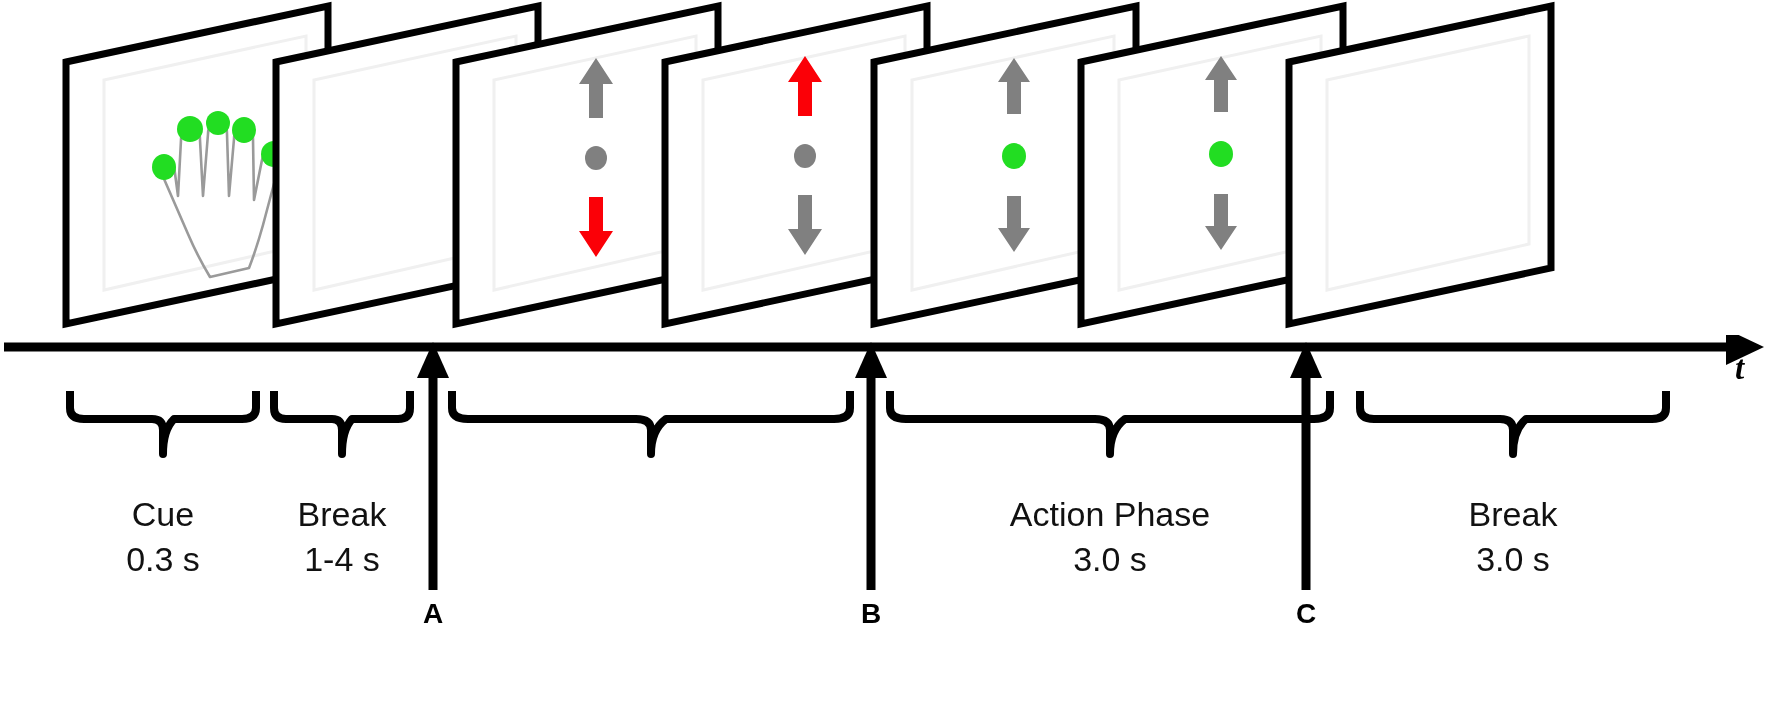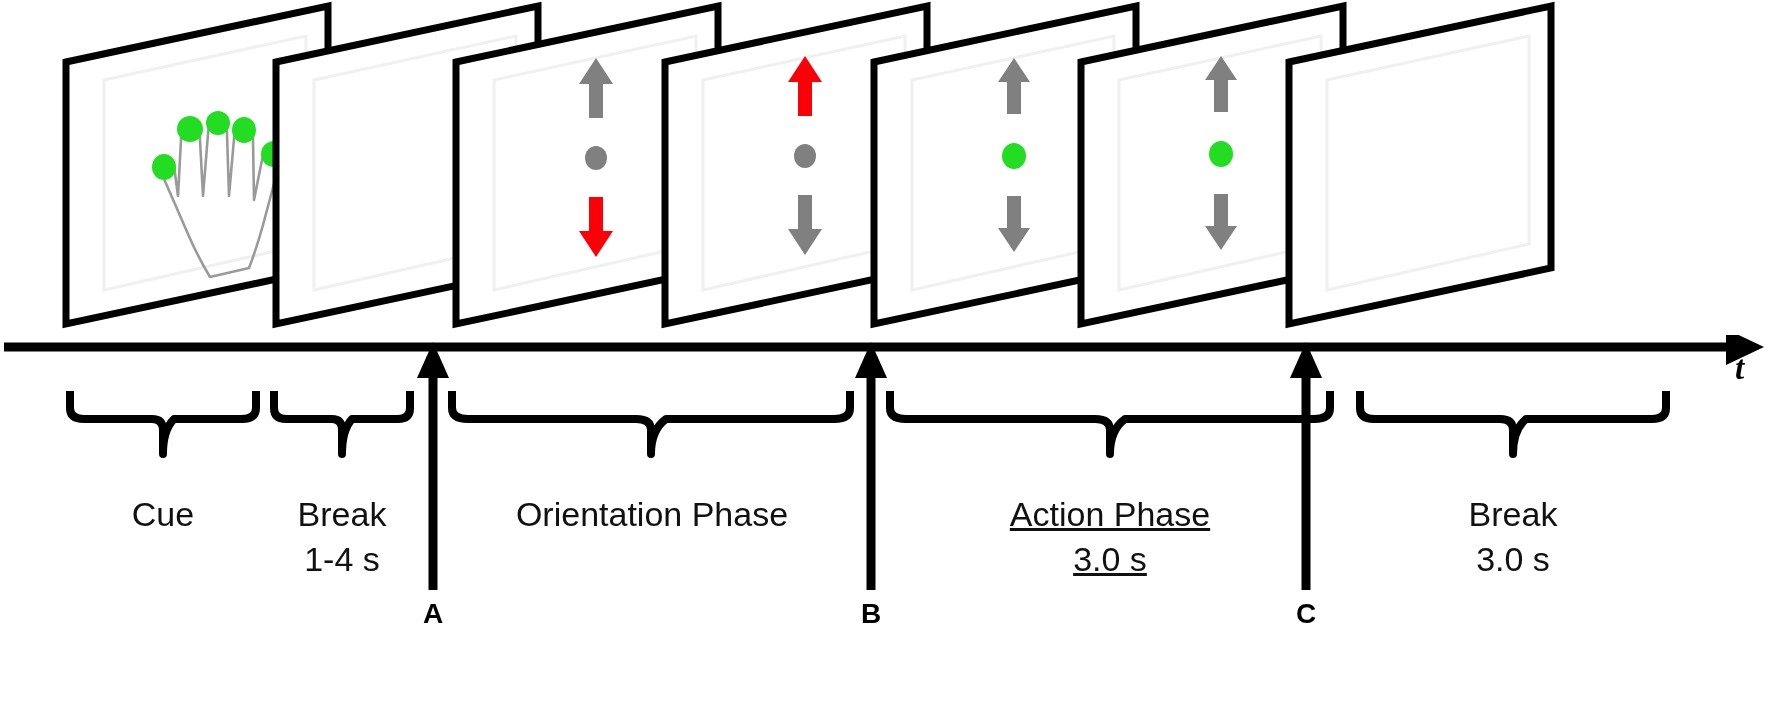--- a/index.html
+++ b/index.html
@@ -233,32 +233,32 @@
   </div>
 
   <div class="brace" style="left:1354px;width:318px;">
     <svg width="318" height="72" viewBox="0 0 318 72" preserveAspectRatio="none">
       <path d="M6,5 L6,22 Q6,33 20,33 L146,33 Q159,33 159,44 L159,68 Q159,44 172,33 L298,33 Q312,33 312,22 L312,5" fill="none" stroke="#000000" stroke-width="8" stroke-linecap="butt" stroke-linejoin="round"></path>
     </svg>
   </div>
 
   <div class="phase-label" style="left:63px;width:200px;">
     <span>Cue</span>
+    <span class="dur">0.3 s</span>
   </div>
 
   <div class="phase-label" style="left:266px;width:152px;">
     <span>Break</span>
     <span class="dur">1-4 s</span>
   </div>
 
   <div class="phase-label" style="left:446px;width:412px;">
-    <span>Orientation Phase</span>
-  </div>
-
-  <div class="phase-label" style="left:884px;width:452px;text-decoration:underline;">
+  </div>
+
+  <div class="phase-label" style="left:884px;width:452px;">
     <span>Action Phase</span>
     <span class="dur">3.0 s</span>
   </div>
 
   <div class="phase-label" style="left:1354px;width:318px;">
     <span>Break</span>
     <span class="dur">3.0 s</span>
   </div>
 
   <div class="marker" style="left:413px;">

